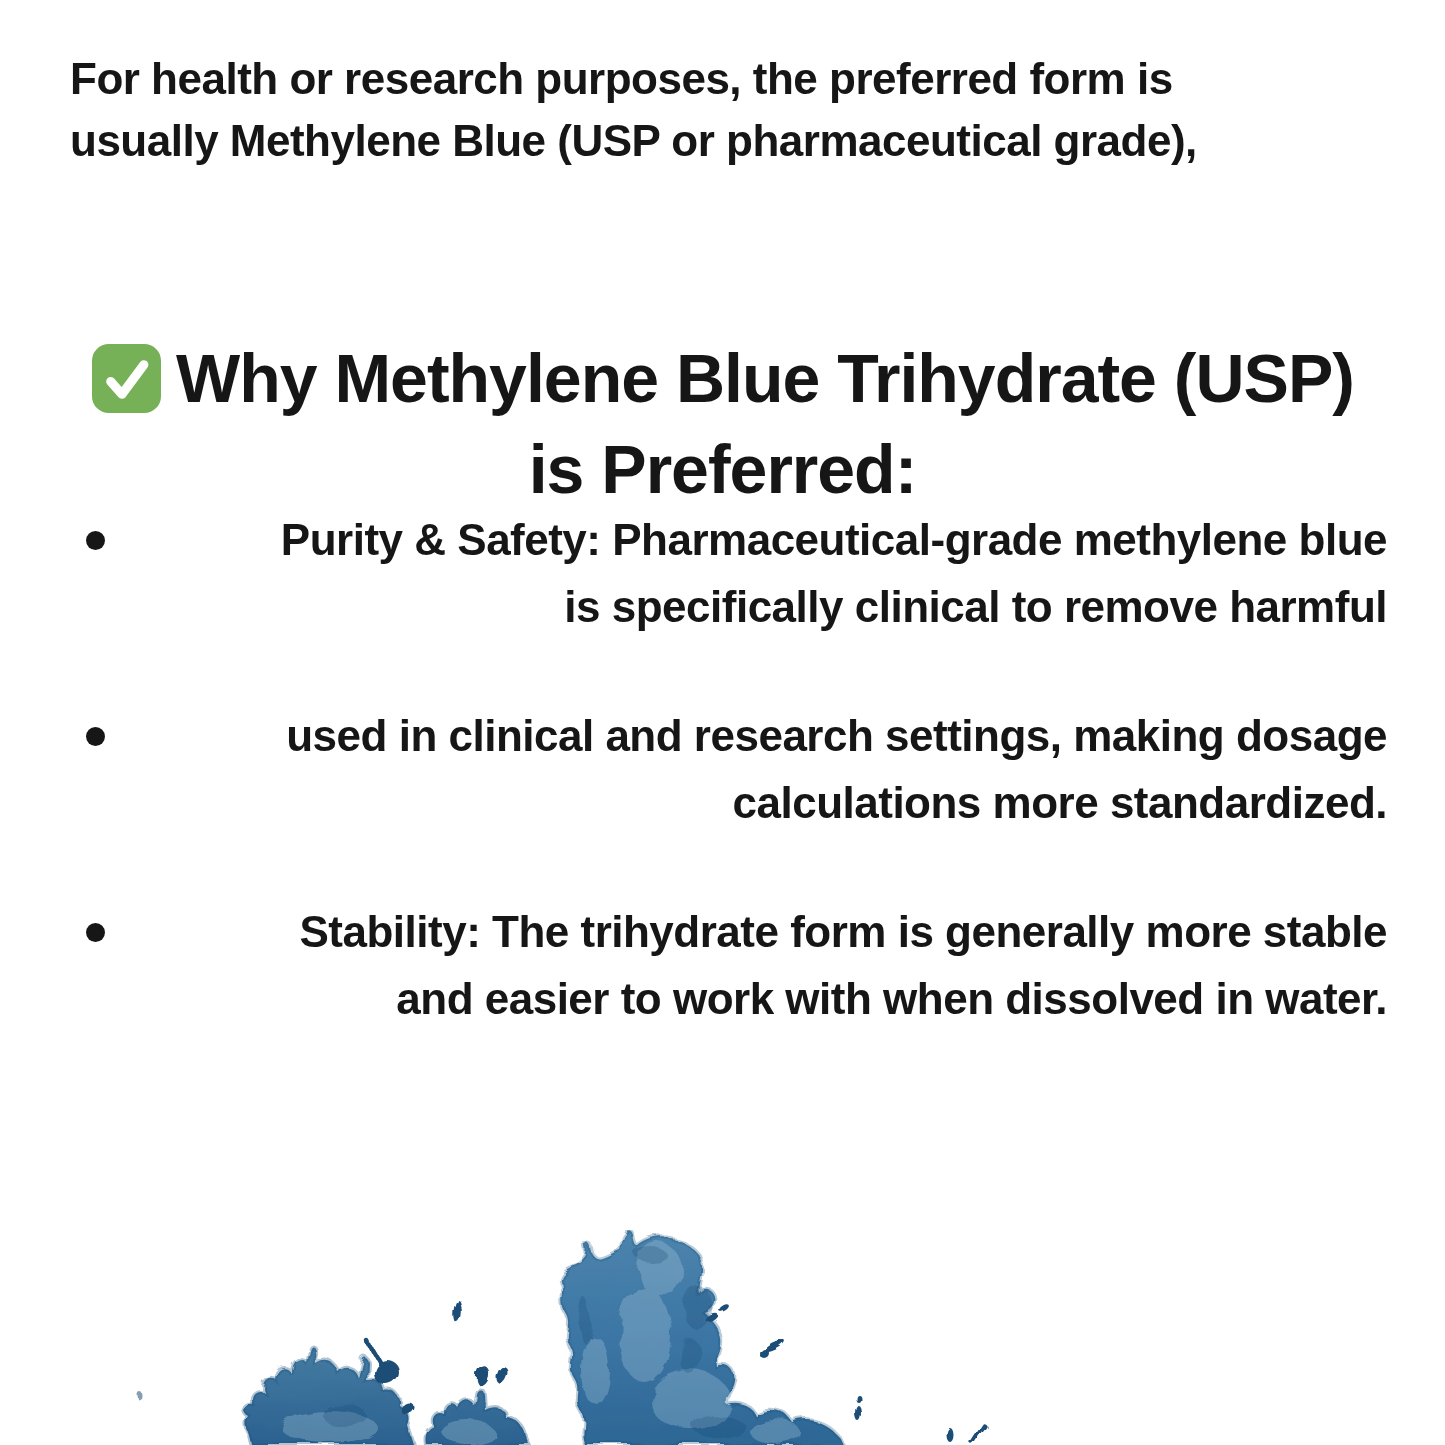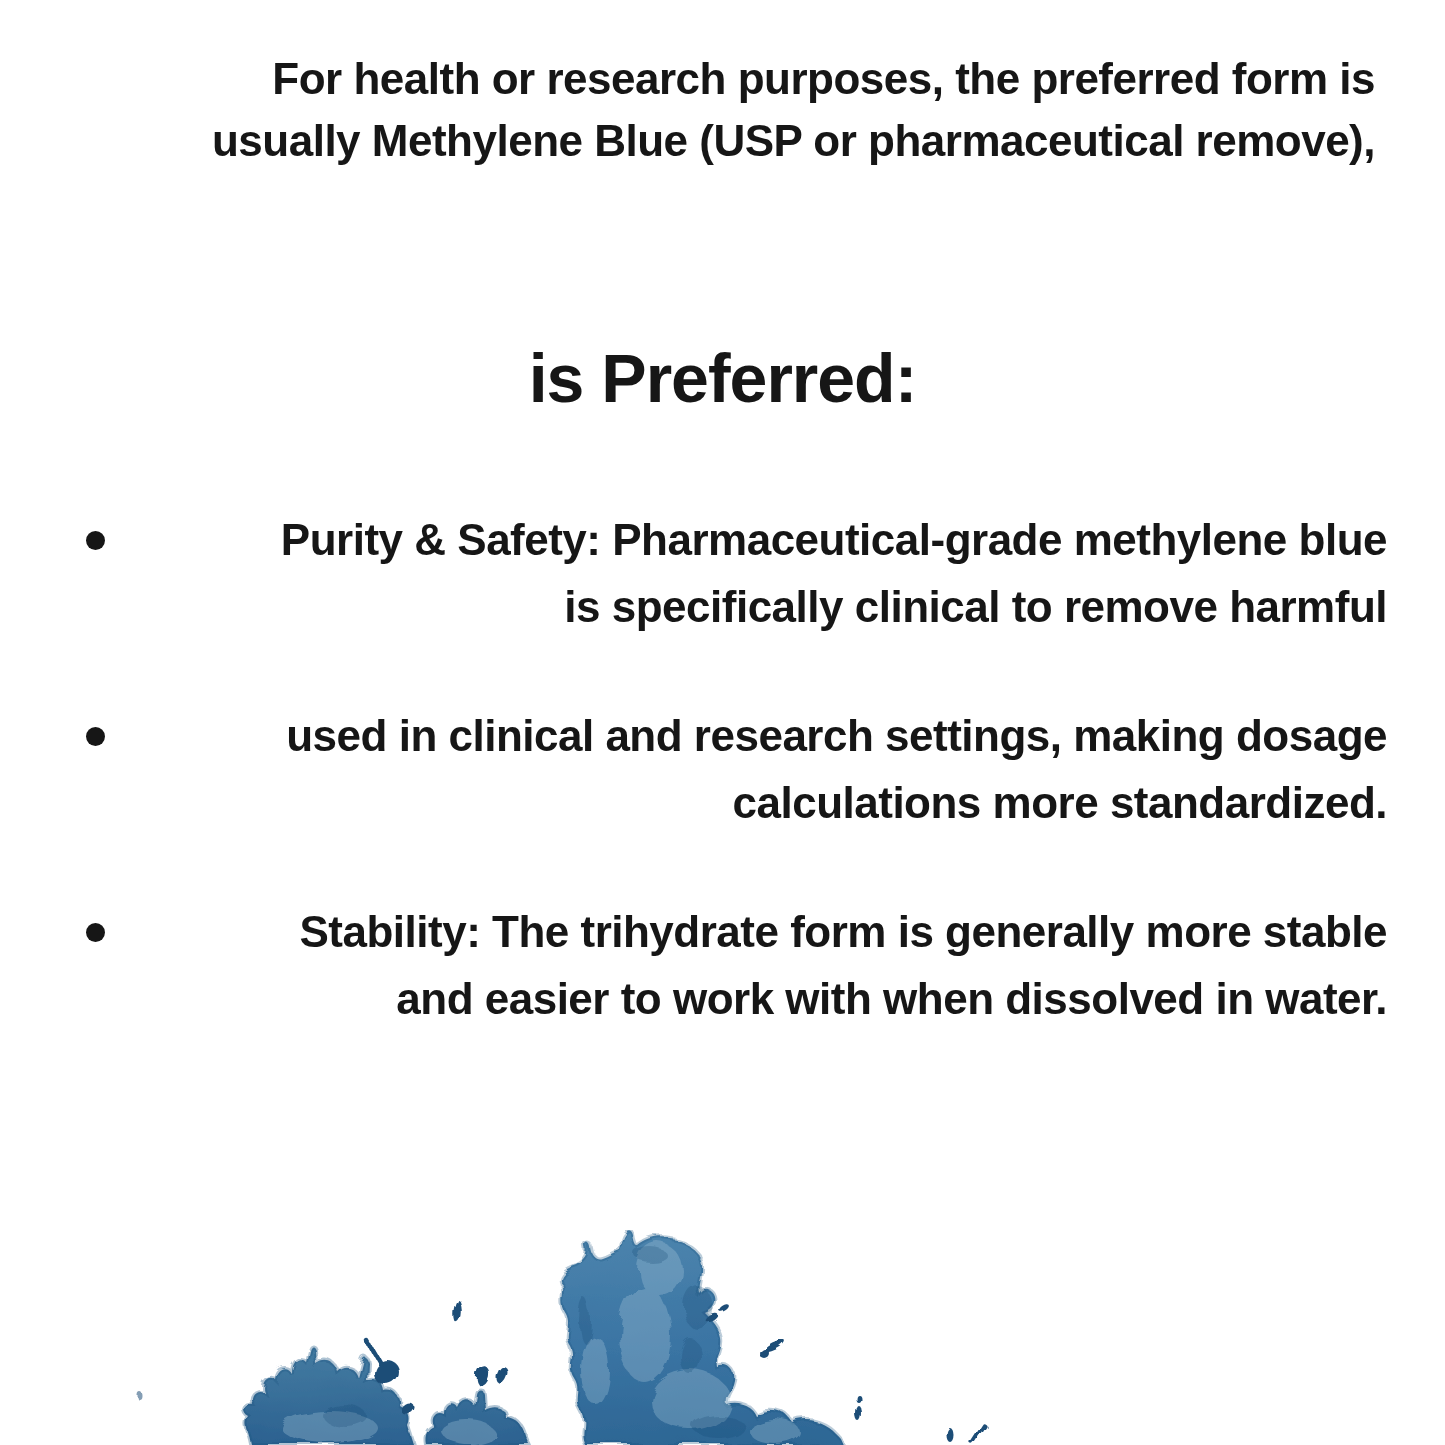--- a/index.html
+++ b/index.html
@@ -10,21 +10,21 @@
     overflow:hidden;
     font-family:"Liberation Sans", sans-serif;
     font-weight:700;
     color:#161616;
   }
   .line { white-space:nowrap; }
 
   
   .intro {
     position:absolute; top:48px; left:70px; right:70px;
-    text-align:right;
+    text-align:left;
     font-size:44px; line-height:62px; letter-spacing:-0.5px;
   }
 
   
   .heading {
     position:absolute; top:333px; left:25px; right:25px;
     text-align:center;
     font-size:68px; line-height:91px; letter-spacing:-1px;
   }
   .check {
@@ -58,24 +58,30 @@
     display:block;
   }
 </style>
 </head>
 <body>
 
 <div class="page">
 
   <div class="intro">
     <div class="line">For health or research purposes, the preferred form is</div>
-    <div class="line">usually Methylene Blue (USP or pharmaceutical remove),</div>
+    <div class="line">usually Methylene Blue (USP or pharmaceutical grade),</div>
   </div>
 
   <div class="heading">
+    <div class="line">
+      <span class="check"><svg viewBox="0 0 36 36" width="71" height="71" aria-hidden="true">
+        <rect x="0.5" y="0.5" width="35" height="35" rx="8.5" fill="#76b158"></rect>
+        <path d="M10 19.5 L15.7 26 L26.8 11" fill="none" stroke="#ffffff" stroke-width="4.6" stroke-linecap="round" stroke-linejoin="round"></path>
+      </svg></span><span>Why Methylene Blue Trihydrate (USP)</span>
+    </div>
     <div class="line">is Preferred:</div>
   </div>
 
   <ul class="bullets">
     <li>
       <span class="dot"></span>
       <div class="line">Purity &amp; Safety: Pharmaceutical-grade methylene blue</div>
       <div class="line">is specifically clinical to remove harmful</div>
     </li>
     <li>

